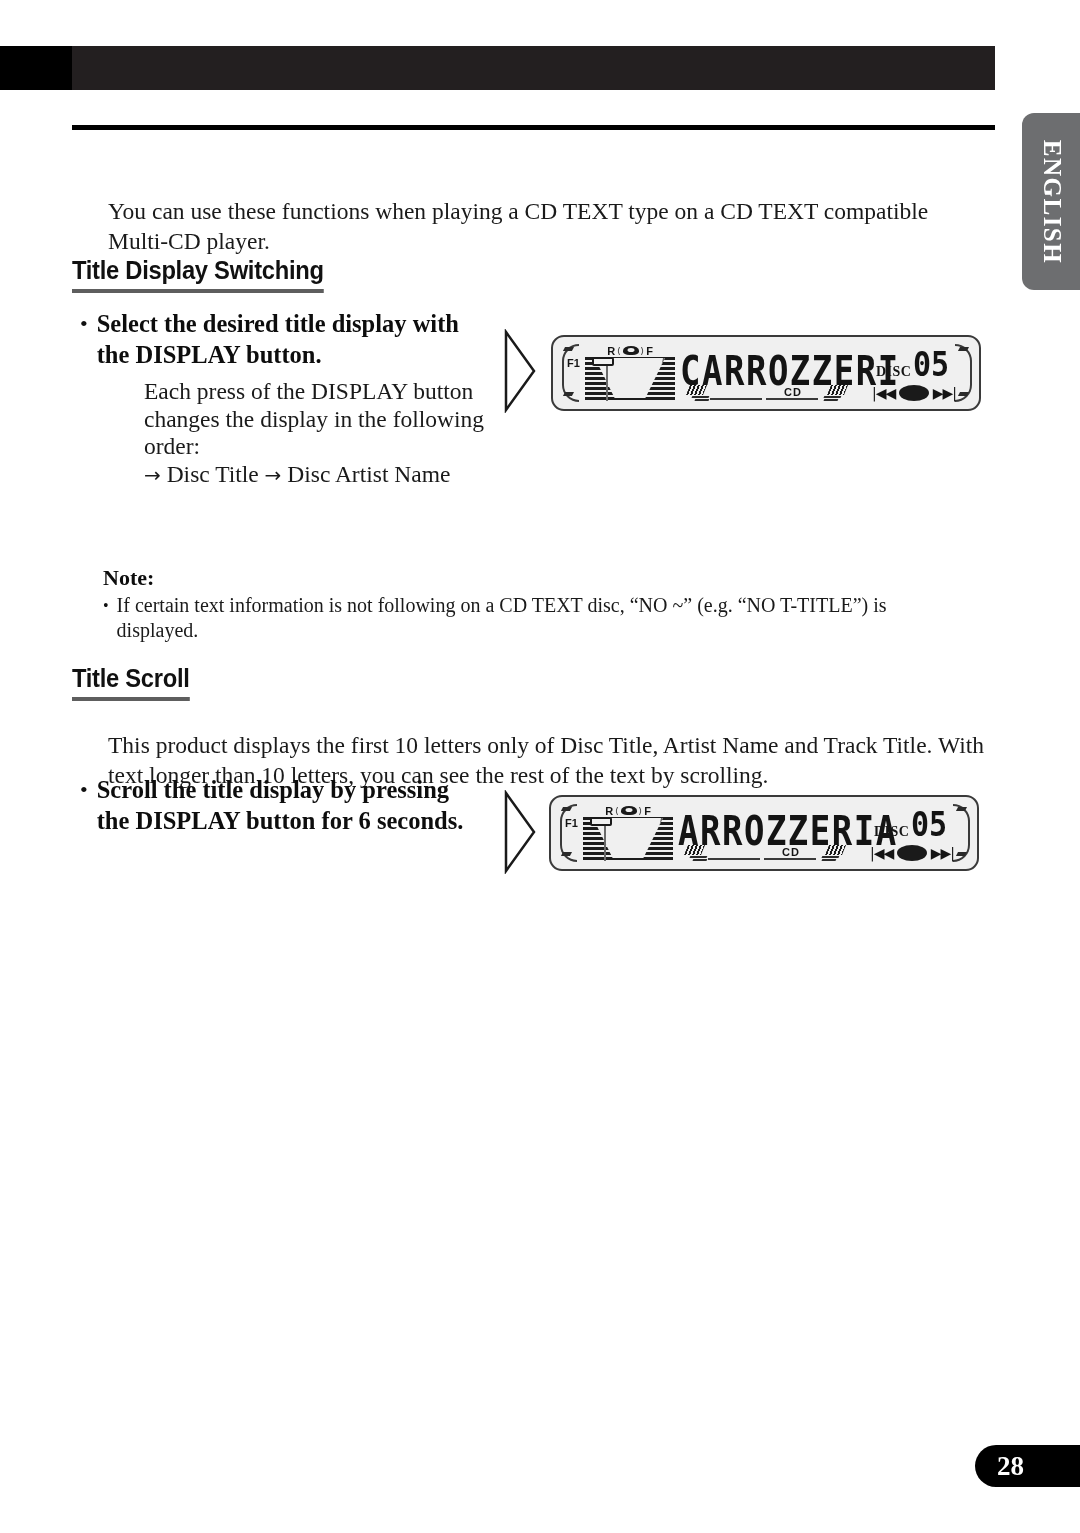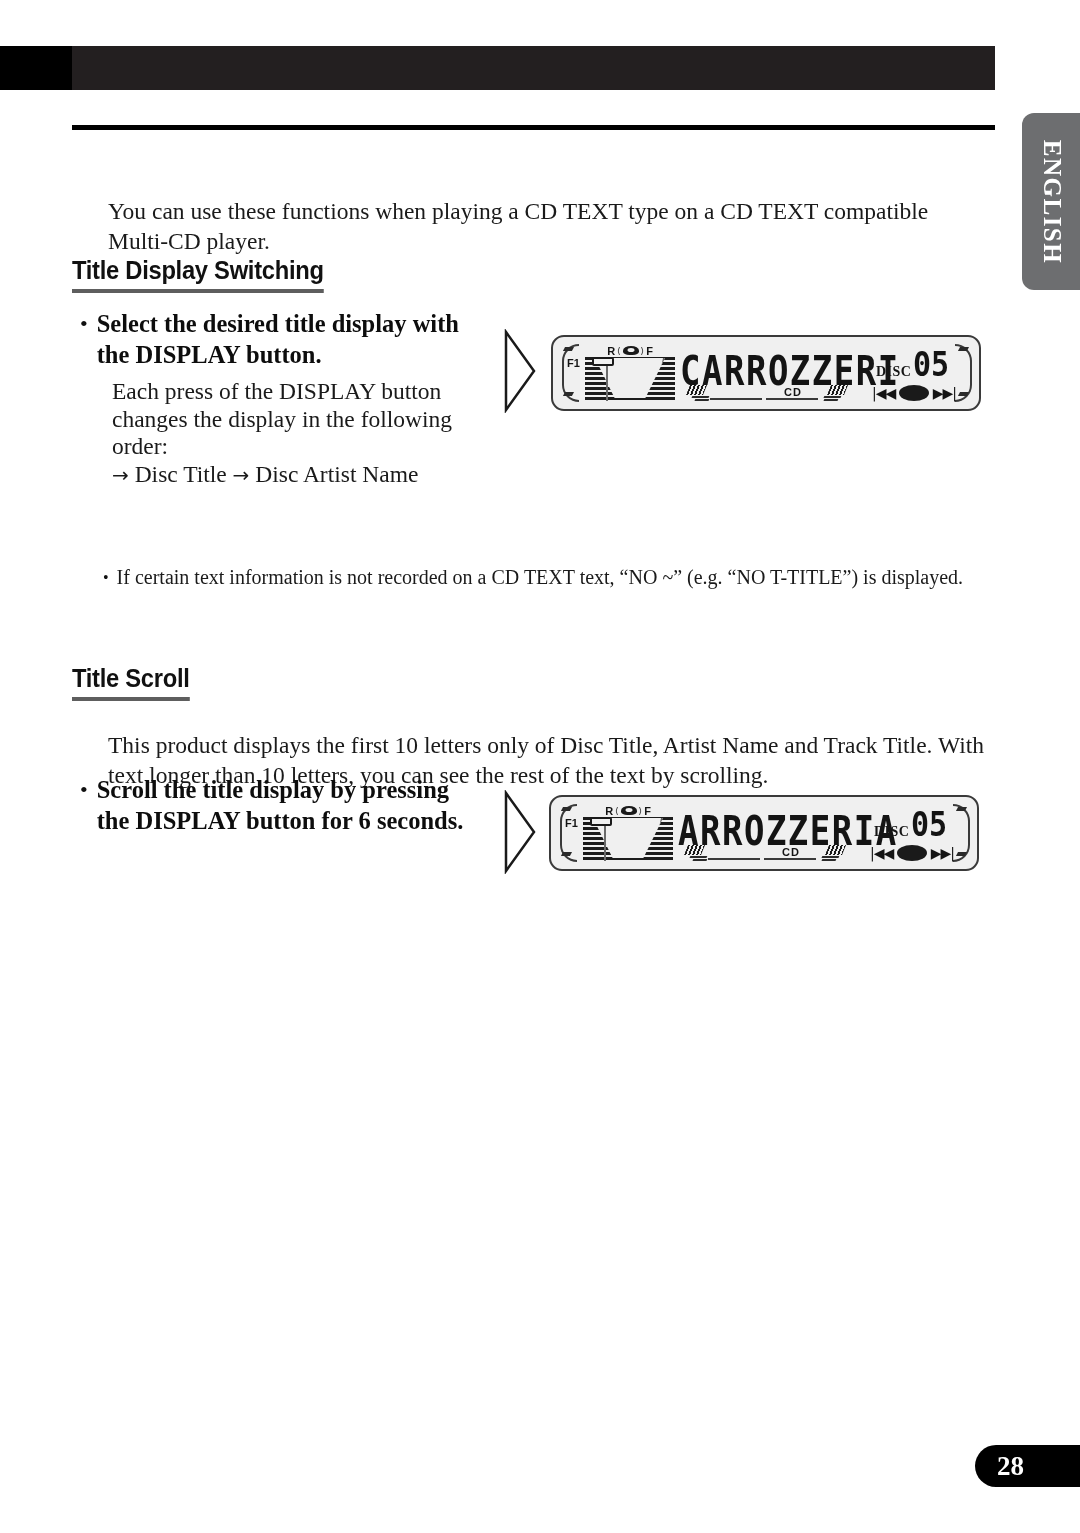--- a/index.html
+++ b/index.html
@@ -136,21 +136,21 @@
   #bullet-2 { left: 80px; top: 774px; }
 
   .sub-para {
     position: absolute;
     left: 112px;
     width: 380px;
     font-size: 23.5px;
     line-height: 27.5px;
     color: #1a1a1a;
   }
-  #sub-para-1 { top: 378px; }
+  #sub-para-1 { top: 378px; margin-left: 32px; }
 
   .arrow-glyph {
     font-family: "DejaVu Sans", sans-serif;
     font-size: 20px;
   }
 
   
   .note-wrap {
     position: absolute;
     left: 103px; top: 565px;
@@ -564,23 +564,24 @@
       <div class="hash-line l1"></div>
       <div class="hash-line l2"></div>
     </div>
     <div class="base-line seg1"></div>
     <div class="base-line seg2"></div>
 
   </div>
 </div>
 
 <div class="note-wrap">
+  <div class="note-label">Note:</div>
   <div class="note-row">
     <span class="note-dot">•</span>
-    <span class="note-text">If certain text information is not recorded on a CD TEXT text, “NO ~” (e.g. “NO T-TITLE”) is displayed.</span>
+    <span class="note-text">If certain text information is not following on a CD TEXT disc, “NO ~” (e.g. “NO T-TITLE”) is displayed.</span>
   </div>
 </div>
 
 <div class="section-head" id="sec-title-scroll">Title Scroll</div>
 
 <p class="scroll-para">This product displays the first 10 letters only of Disc Title, Artist Name and Track Title. With text longer than 10 letters, you can see the rest of the text by scrolling.</p>
 
 <div class="bullet-block" id="bullet-2">
   <div class="bullet-row">
     <span class="bullet-dot">•</span>

